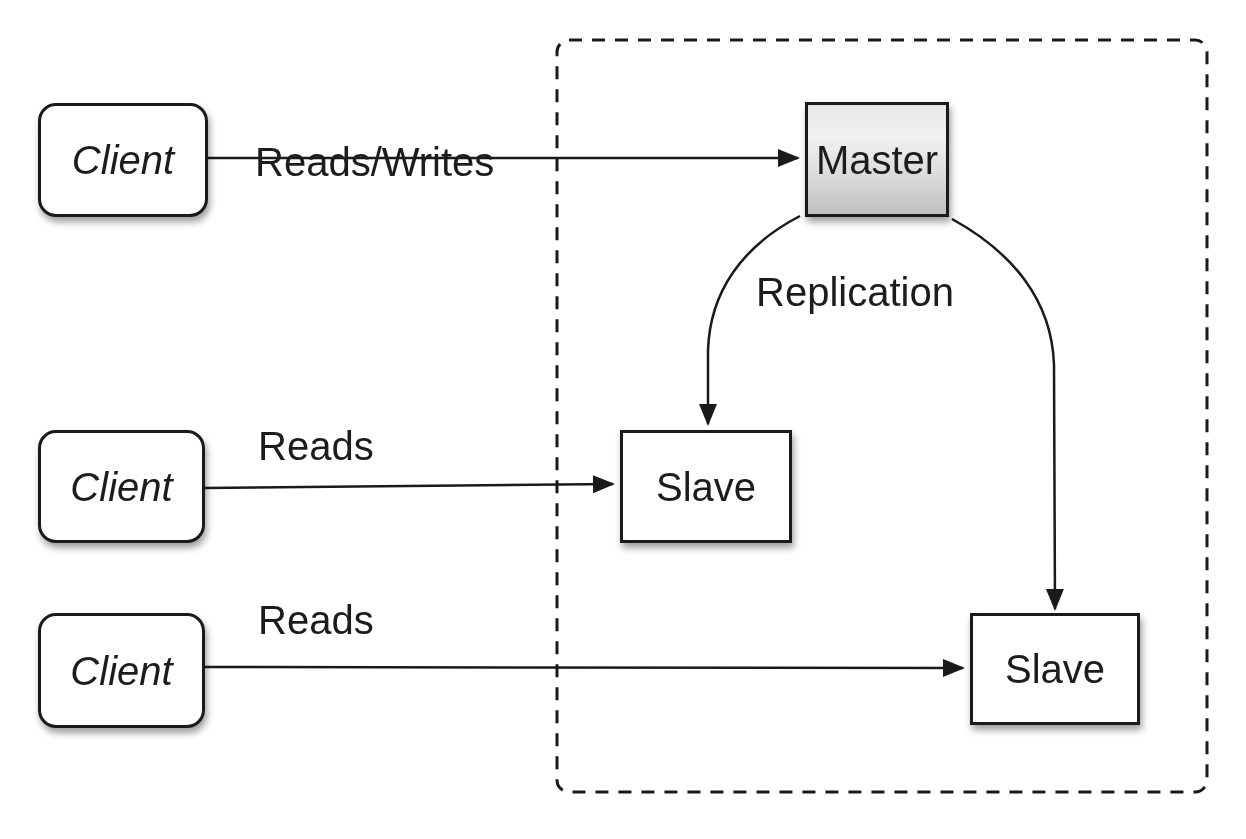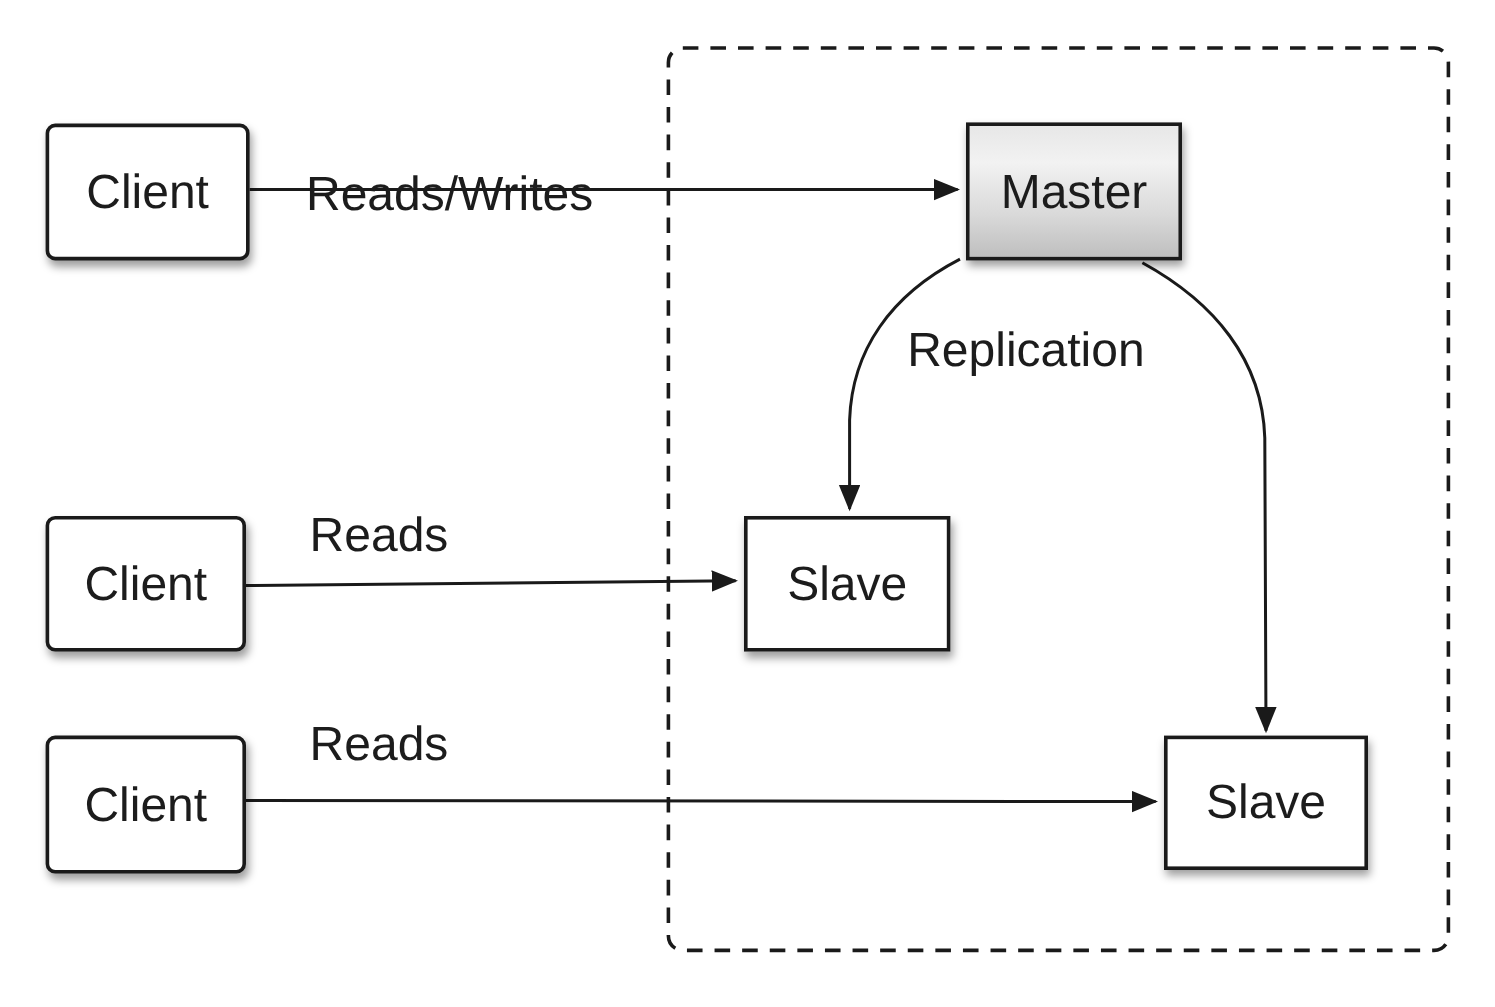--- a/index.html
+++ b/index.html
@@ -31,29 +31,30 @@
     align-items: center;
     justify-content: center;
     box-sizing: border-box;
     border: 3px solid #1a1a1a;
     background: #ffffff;
     font-size: 40px;
     line-height: 1;
     box-shadow: 2px 5px 7px rgba(0,0,0,0.38);
   }
   .node.rounded {
-    border-radius: 8px;
+    border-radius: 18px;
+    font-style: italic;
   }
   .node.master {
     background: linear-gradient(180deg, #e7e7e7 0%, #f2f2f2 28%, #d9d9d9 68%, #bfbfbf 100%);
   }
   .client-1 { left: 38px;  top: 103px; width: 170px; height: 114px; }
   .client-2 { left: 38px;  top: 430px; width: 167px; height: 113px; }
   .client-3 { left: 38px;  top: 613px; width: 167px; height: 115px; }
-  .master-box { left: 805px; top: 102px; width: 180px; height: 115px; }
+  .master-box { left: 805px; top: 102px; width: 144px; height: 115px; }
   .slave-1  { left: 620px; top: 430px; width: 172px; height: 113px; }
   .slave-2  { left: 970px; top: 613px; width: 170px; height: 112px; }
 
   .edge-label {
     position: absolute;
     z-index: 3;
     font-size: 40px;
     line-height: 1.1;
     white-space: nowrap;
     color: #1c1c1c;

